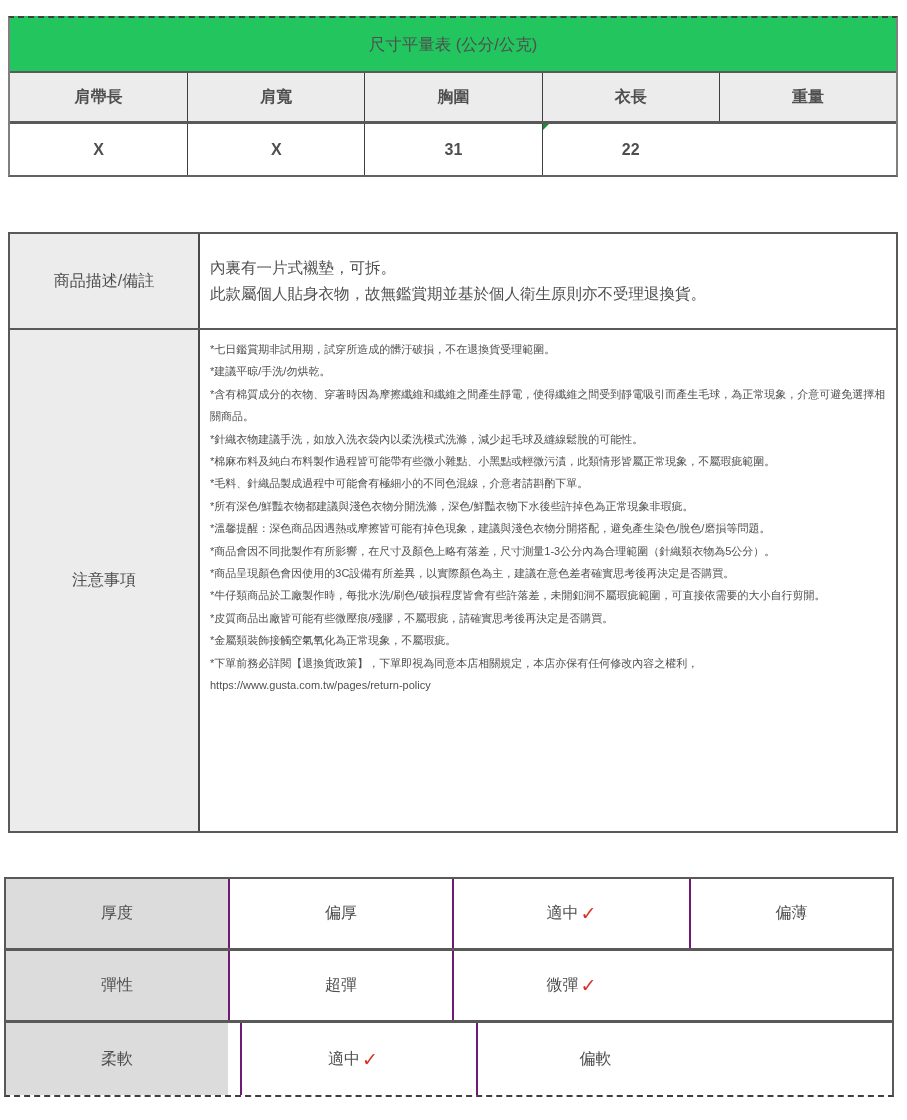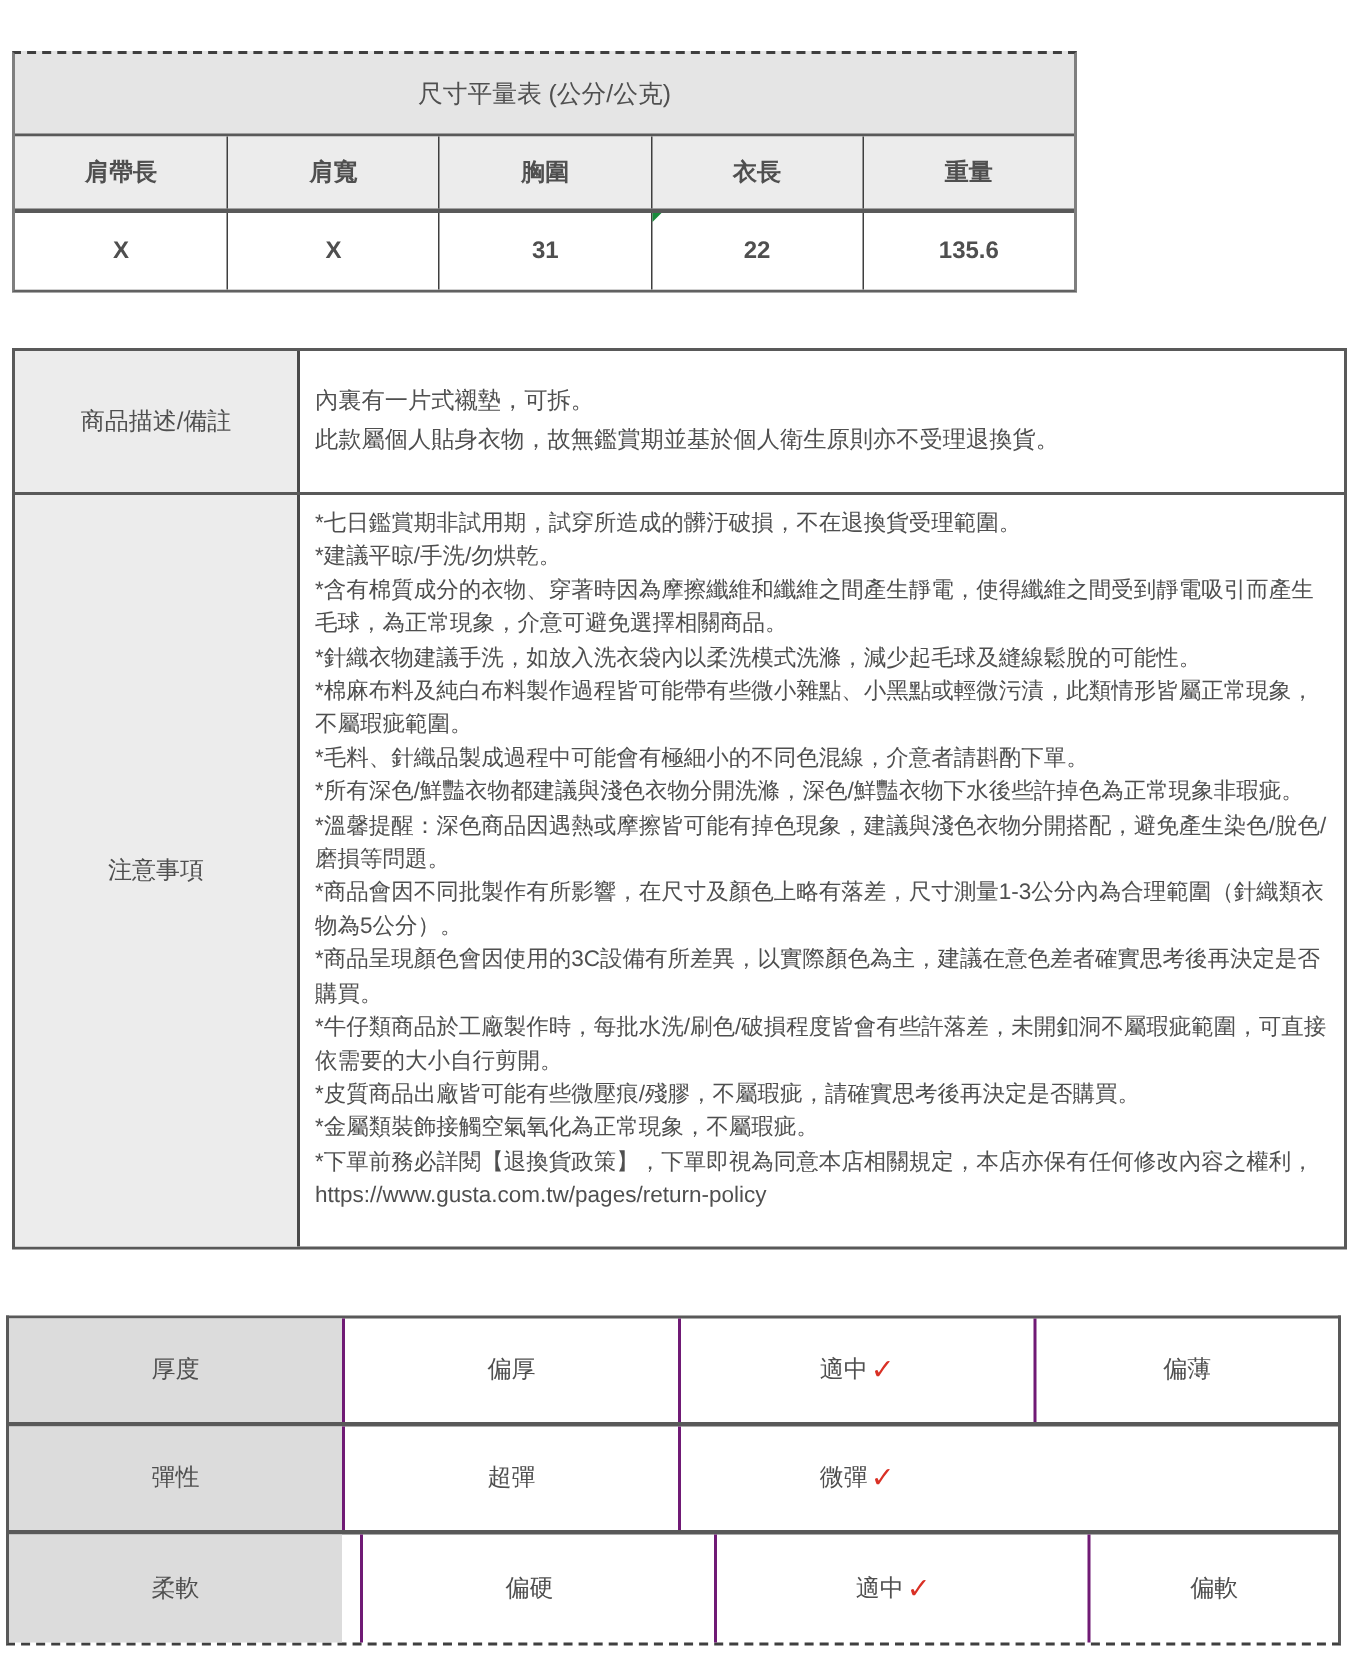--- a/index.html
+++ b/index.html
@@ -6,26 +6,26 @@
   html,body { width:907px; height:1120px; background:#ffffff; }
   body {
     font-family:"Liberation Sans","DejaVu Sans",sans-serif;
     color:#4f4f4f;
     position:relative;
     overflow:hidden;
   }
 
   
   #size-table {
-    position:absolute; top:34px; left:8px; width:710px;
+    position:absolute; top:16px; left:8px; width:890px;
     border-top:2px dashed #3f3f3f;
     border-left:2px solid #7f7f7f;
     border-right:2px solid #7f7f7f;
     border-bottom:2px solid #616161;
-    background:#e5e5e5;
+    background:#22c55e;
   }
   .t1-title {
     height:55px; display:flex; align-items:center; justify-content:center;
     font-size:16.5px; border-bottom:2px solid #595959;
   }
   .t1-row { display:grid; grid-template-columns:repeat(5,1fr); }
   .t1-head { height:51px; background:#ececec; border-bottom:3px solid #595959; }
   .t1-vals { height:51px; background:#fff; }
   .t1-cell {
     position:relative; display:flex; align-items:center; justify-content:center;
@@ -49,21 +49,21 @@
     background:#ececec; border-right:2px solid #4a4a4a;
     display:flex; align-items:center; justify-content:center;
     font-size:16px; text-align:center;
   }
   .i-content {
     padding:6px 10px; display:flex; flex-direction:column; justify-content:center;
     font-size:15.5px; line-height:26px; overflow:hidden;
   }
   .i-row.notice .i-content {
     justify-content:flex-start; padding-top:8px;
-    font-size:15px; line-height:22.4px;
+    font-size:11px; line-height:22.4px;
   }
 
   
   #attribute-table {
     position:absolute; top:877px; left:4px; width:890px;
     border:2px solid #595959; border-bottom:2px dashed #3f3f3f; background:#fff;
   }
   .a-row {
     display:grid; grid-template-columns:222px 224px 237px 1fr;
     height:72px; border-bottom:3px solid #595959;
@@ -91,21 +91,20 @@
   </div>
 
   <div class="t1-row t1-vals">
     <div class="t1-cell">X</div>
     <div class="t1-cell">X</div>
     <div class="t1-cell">31</div>
     <div class="t1-cell">
       <span class="note-marker"></span>
       <span>22</span>
     </div>
-    <div class="t1-cell">135.6</div>
   </div>
 </div>
 
 <div id="info-table">
   <div class="i-row desc">
     <div class="i-label">商品描述/備註</div>
     <div class="i-content">
       <div>內裏有一片式襯墊，可拆。</div>
       <div>此款屬個人貼身衣物，故無鑑賞期並基於個人衛生原則亦不受理退換貨。</div>
     </div>
@@ -147,20 +146,19 @@
     <div class="a-cell">彈性</div>
     <div class="a-cell">超彈</div>
     <div class="a-cell">
       <span>微彈</span>
       <span class="check">✓</span>
     </div>
   </div>
 
   <div class="a-row">
     <div class="a-cell">柔軟</div>
-    <div class="a-cell">偏硬</div>
     <div class="a-cell">
       <span>適中</span>
       <span class="check">✓</span>
     </div>
     <div class="a-cell">偏軟</div>
   </div>
 </div>
 
 </body></html>

